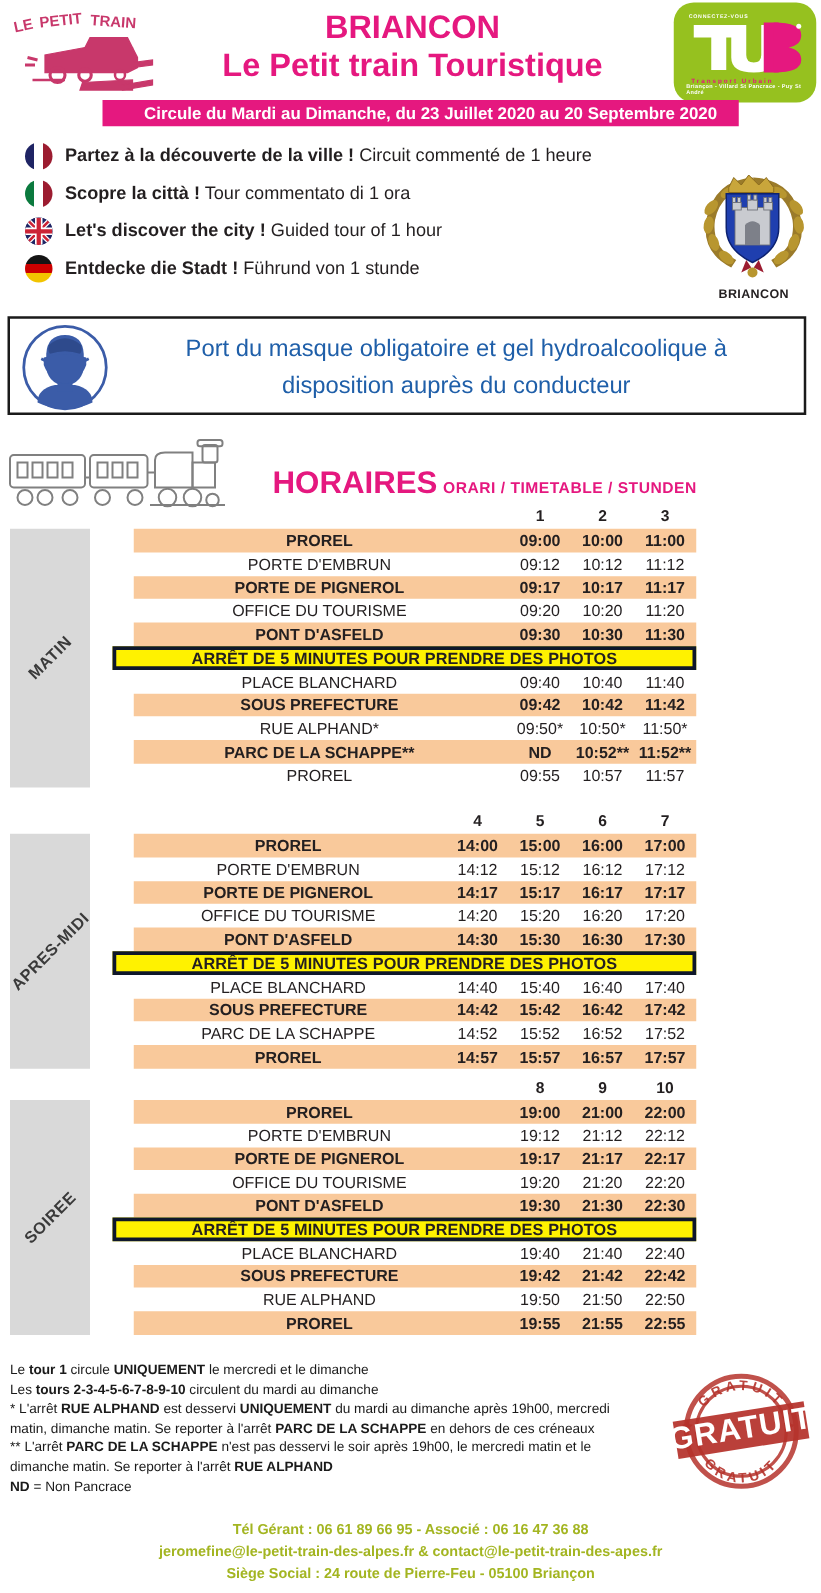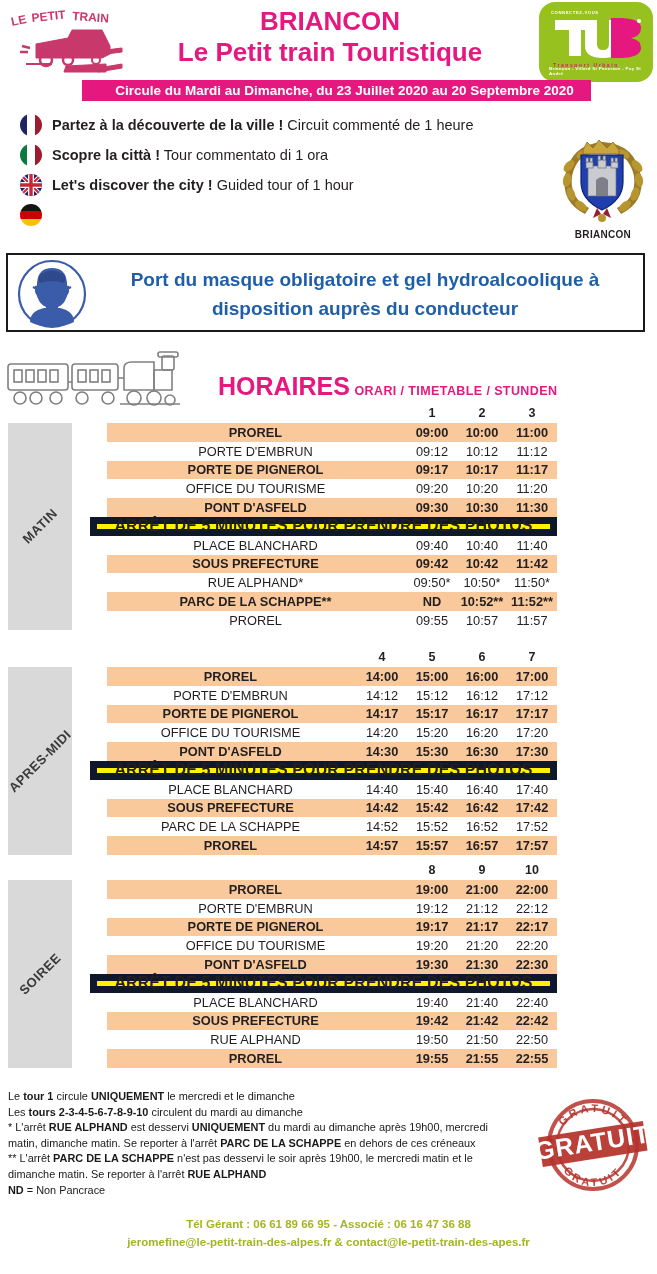--- a/index.html
+++ b/index.html
@@ -75,21 +75,21 @@
   .arms-label{font-size:10px;font-weight:bold;margin-top:1px;letter-spacing:0.3px;}
 
   
   .mask-box{
     position:absolute;left:6px;top:253px;width:639px;height:79px;
     border:2px solid #1a1a1a;box-sizing:border-box;background:#ffffff;
   }
   .mask-icon{position:absolute;left:8px;top:4px;width:72px;height:70px;}
   .mask-text{
     position:absolute;left:92px;top:10px;width:530px;text-align:center;
-    font-size:19px;font-weight:bold;color:#1F5FA9;line-height:29px;
+    font-size:19px;font-weight:normal;color:#1F5FA9;line-height:29px;
   }
 
   
   .train-icon{position:absolute;left:4px;top:348px;width:180px;height:62px;}
   .horaires{position:absolute;left:218px;top:372px;}
   .horaires .h1{font-size:25px;font-weight:bold;color:#E5187F;letter-spacing:0px;}
   .horaires .h2{font-size:12.5px;font-weight:bold;color:#E5187F;letter-spacing:0.4px;}
 
   
   .tt{position:absolute;left:8px;}
@@ -118,23 +118,23 @@
   .row.alt{background:#F9C99B;}
   .row .stop{
     flex:1;text-align:center;font-size:12.8px;padding-right:3px;
   }
   .row.alt .stop{font-weight:bold;}
   .row .t{
     width:50px;text-align:center;font-size:12.8px;flex:0 0 50px;
   }
   .row.alt .t{font-weight:bold;}
   .photorow{
-    height:18.8px;background:#FFF200;border:7px solid #0f172a;
+    height:18.8px;background:#FFF200;border:3px solid #0f172a;
     box-sizing:border-box;display:flex;align-items:center;justify-content:center;
-    font-size:16px;font-weight:bold;letter-spacing:0.1px;
+    font-size:13px;font-weight:bold;letter-spacing:0.1px;
     margin-left:18px;
   }
 
   
   .notes{
     position:absolute;left:8px;top:1089px;width:530px;
     font-size:10.9px;line-height:15.6px;color:#1a1a1a;
   }
   .notes b{font-weight:bold;}
 
@@ -220,20 +220,21 @@
           <path d="M0 0 L22 22 M22 0 L0 22" stroke="#cc2436" stroke-width="2"></path>
           <path d="M11 0 V22 M0 11 H22" stroke="#ffffff" stroke-width="6"></path>
           <path d="M11 0 V22 M0 11 H22" stroke="#cc2436" stroke-width="3.4"></path>
         </svg>
       </span>
       <span class="lang-text"><b>Let's discover the city !</b> <span>Guided tour of 1 hour</span></span>
     </div>
 
     <div class="lang-row">
       <span class="flag flag-de"></span>
+      <span class="lang-text"><b>Entdecke die Stadt !</b> <span>Führund von 1 stunde</span></span>
     </div>
   </div>
 
   <div class="arms">
     <svg viewBox="0 0 92 86" width="92" height="86">
 
       <g fill="#9B7B2A">
         <path d="M46 4 Q14 6 8 38 Q4 64 28 76 L32 70 Q12 60 15 38 Q20 14 46 11 Z"></path>
         <path d="M46 4 Q78 6 84 38 Q88 64 64 76 L60 70 Q80 60 77 38 Q72 14 46 11 Z"></path>
       </g>
@@ -583,15 +584,16 @@
       <g transform="rotate(-9 59 52)">
         <rect x="6" y="36" width="106" height="30" fill="#B5322B" opacity="0.93"></rect>
         <text id="stamp-main" x="59" y="58" text-anchor="middle" font-family="Liberation Sans, sans-serif" font-size="25" font-weight="bold" fill="#ffffff" letter-spacing="1">GRATUIT</text>
       </g>
     </svg>
   </div>
 
   <div class="footer" id="footer">
       <div>Tél Gérant : 06 61 89 66 95  - Associé : 06 16 47 36 88</div>
       <div>jeromefine@le-petit-train-des-alpes.fr &amp; contact@le-petit-train-des-apes.fr</div>
+      <div>Siège Social : 24 route de Pierre-Feu - 05100 Briançon</div>
     </div>
 
 </div>
 
 </body></html>

